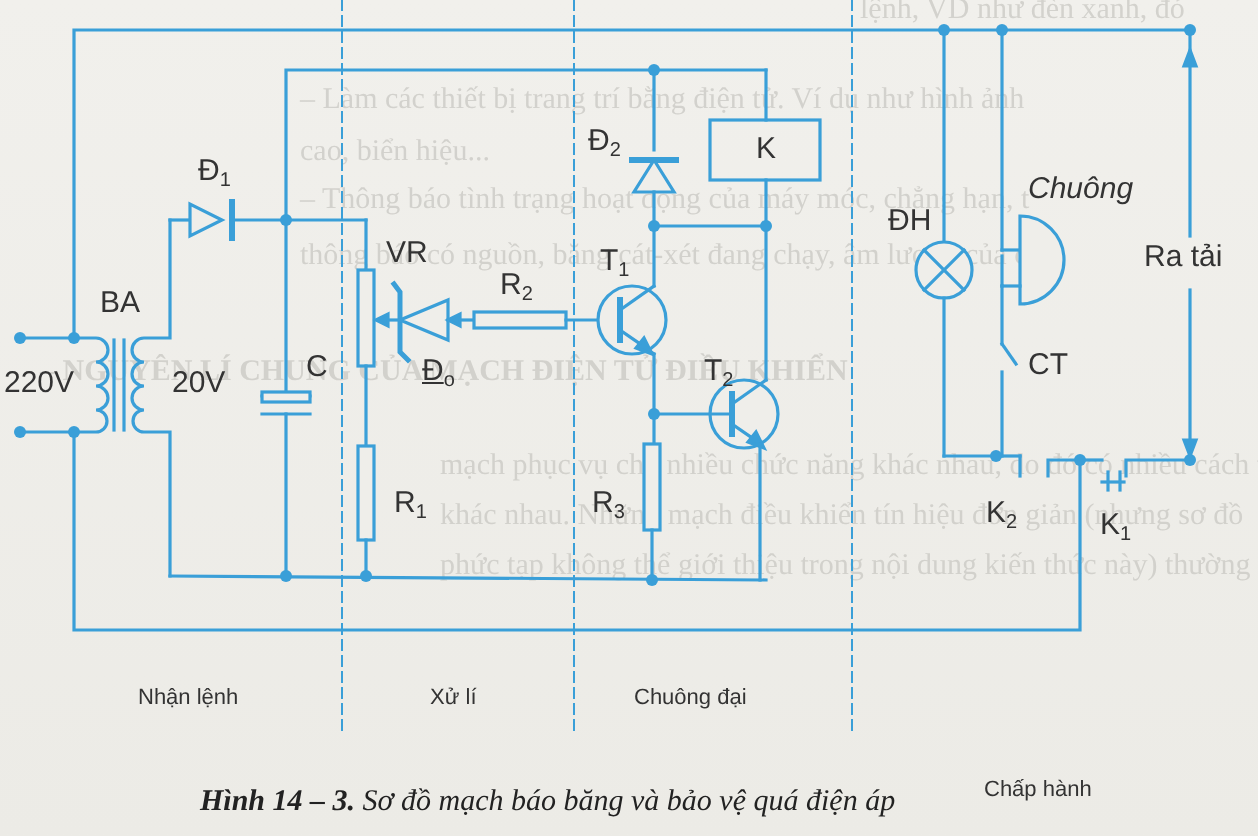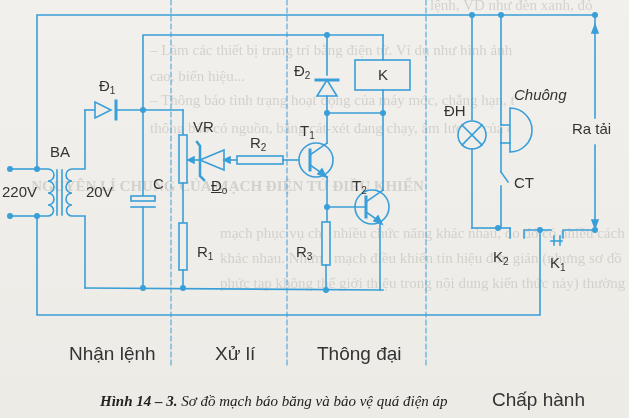--- a/index.html
+++ b/index.html
@@ -17,21 +17,21 @@
     position: absolute; color: #c9c8c3; font-family: "Liberation Serif", serif;
     font-size: 15px; white-space: nowrap; opacity: 0.75;
   }
   svg.circuit { position: absolute; left: 0; top: 0; }
   .lbl {
     position: absolute; color: #333; font-size: 15px; white-space: nowrap;
     font-family: "Liberation Sans", sans-serif;
   }
   .lbl sub { font-size: 10px; vertical-align: -3px; }
   .section-label {
-    position: absolute; color: #333; font-size: 19px; white-space: nowrap;
+    position: absolute; color: #333; font-size: 11px; white-space: nowrap;
     font-family: "Liberation Sans", sans-serif;
   }
   .caption {
     position: absolute; left: 100px; top: 393px; font-size: 15px;
     font-family: "Liberation Serif", serif; font-style: italic; color: #222;
     white-space: nowrap;
   }
   .caption b { font-weight: bold; }
 </style>
 </head>
@@ -204,16 +204,16 @@
 <div class="lbl" style="left:296px;top:243px;"><span>R</span><sub>3</sub></div>
 <div class="lbl" style="left:444px;top:102px;">ĐH</div>
 <div class="lbl" style="left:514px;top:86px;font-style:italic;">Chuông</div>
 <div class="lbl" style="left:514px;top:174px;">CT</div>
 <div class="lbl" style="left:493px;top:248px;"><span>K</span><sub>2</sub></div>
 <div class="lbl" style="left:550px;top:254px;"><span>K</span><sub>1</sub></div>
 <div class="lbl" style="left:572px;top:120px;">Ra tải</div>
 
 <div class="section-label" style="left:69px;top:343px;">Nhận lệnh</div>
 <div class="section-label" style="left:215px;top:343px;">Xử lí</div>
-<div class="section-label" style="left:317px;top:343px;">Thông đại</div>
+<div class="section-label" style="left:317px;top:343px;">Chuông đại</div>
 <div class="section-label" style="left:492px;top:345px;margin-top:44px;">Chấp hành</div>
 
 <div class="caption"><b>Hình 14 – 3.</b><span> Sơ đồ mạch báo băng và bảo vệ quá điện áp</span></div>
 
 </body></html>

